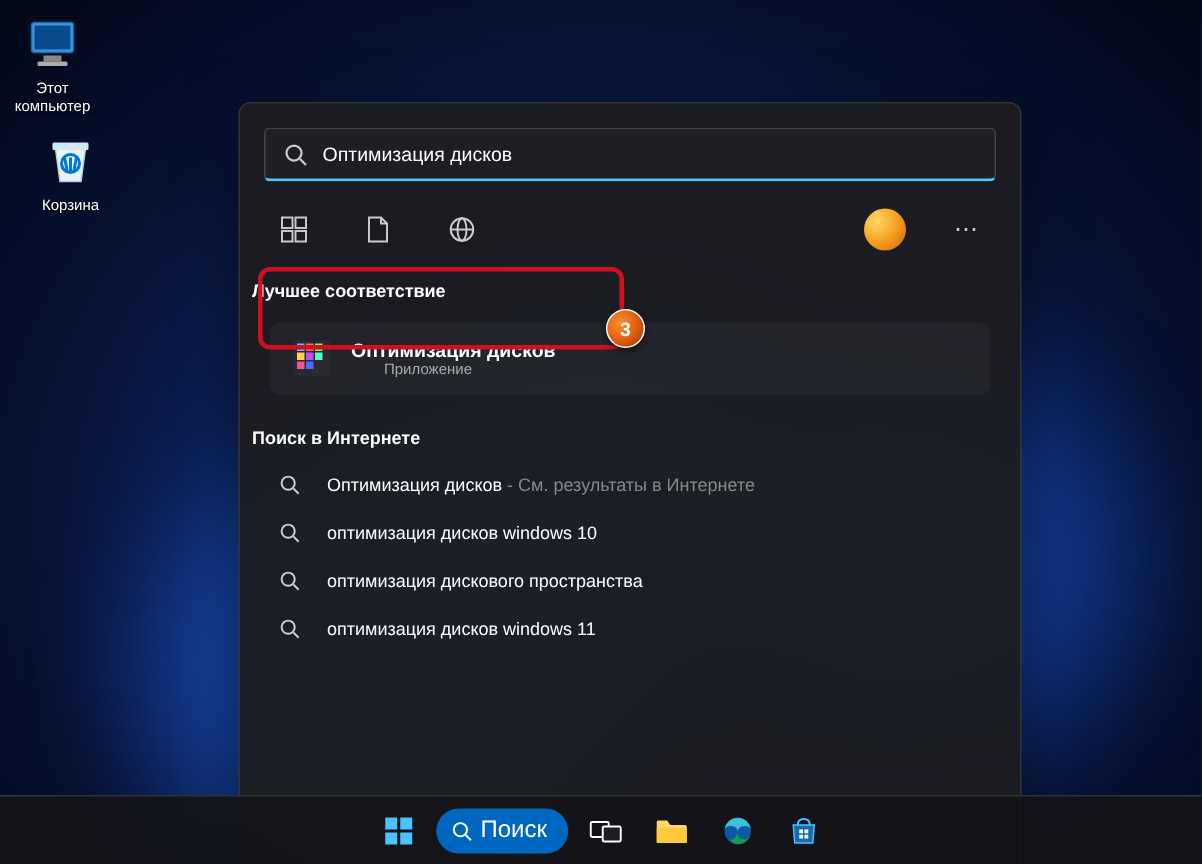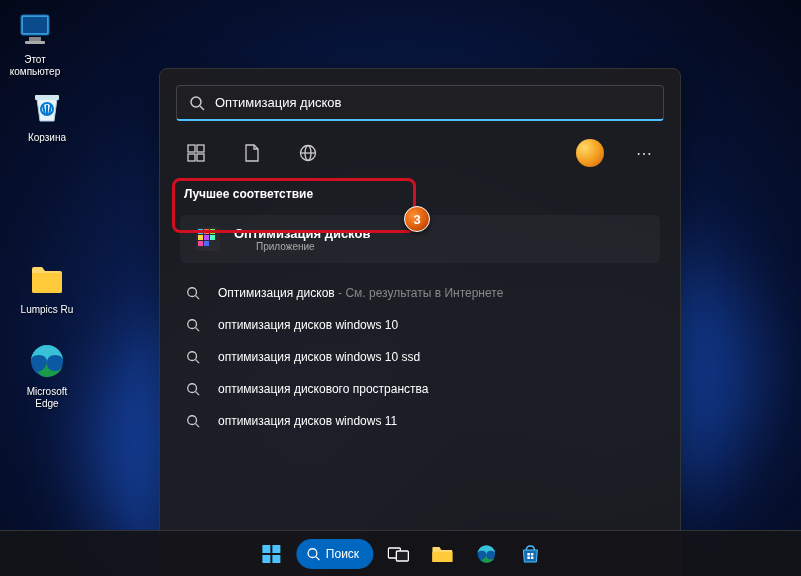--- a/index.html
+++ b/index.html
@@ -12,34 +12,34 @@
 .desktop-icon .ico { width: 42px; height: 42px; display: flex; align-items: center; justify-content: center; }
 .desktop-icon .lbl { color: #fff; font-size: 10px; text-align: center; text-shadow: 1px 1px 2px rgba(0,0,0,0.8); line-height: 1.2; }
 .search-panel { position: absolute; left: 159px; top: 68px; width: 522px; height: 516px; background: rgba(28,28,32,0.95); border-radius: 8px; border: 1px solid #333; backdrop-filter: blur(20px); box-shadow: 0 10px 40px rgba(0,0,0,0.5); }
 .search-box { margin: 16px; height: 36px; background: #1f1f23; border: 1px solid #444; border-bottom: 2px solid #4cc2ff; border-radius: 4px; display: flex; align-items: center; padding: 0 12px; gap: 10px; }
 .search-box input { flex: 1; background: transparent; border: none; color: #fff; font-size: 13px; outline: none; }
 .filter-row { display: flex; align-items: center; padding: 0 20px 10px; gap: 24px; }
 .filter-icon { width: 32px; height: 32px; display: flex; align-items: center; justify-content: center; color: #ccc; cursor: pointer; border-radius: 4px; }
 .filter-spacer { flex: 1; }
 .avatar { width: 28px; height: 28px; border-radius: 50%; background: radial-gradient(circle at 30% 30%, #ffd966, #f4a020, #d06010); }
 .more { color: #ccc; font-size: 16px; padding: 4px 8px; cursor: pointer; }
-.section-title { color: #fff; font-size: 12px; font-weight: 600; padding: 8px 24px; }
+.section-title { color: #fff; font-size: 12px; font-weight: 600; padding: 8px 8px; }
 .result-main { margin: 6px 20px 14px; padding: 10px 14px; background: rgba(255,255,255,0.04); border-radius: 6px; display: flex; align-items: center; gap: 12px; cursor: pointer; position: relative; }
 .result-main .app-ico { width: 28px; height: 28px; display: flex; align-items: center; justify-content: center; }
 .result-main .txt .t1 { color: #fff; font-size: 13px; font-weight: 600; }
 .result-main .txt .t2 { color: #aaa; font-size: 10px; padding-left: 22px; }
 .highlight-box { position: absolute; border: 3px solid #d01020; border-radius: 8px; pointer-events: none; left: 172px; top: 178px; width: 244px; height: 55px; }
 .step-badge { position: absolute; width: 26px; height: 26px; border-radius: 50%; background: radial-gradient(circle at 35% 35%, #ff9030, #e06010, #a03000); border: 1px solid #fff; color: #fff; font-weight: bold; font-size: 13px; display: flex; align-items: center; justify-content: center; left: 404px; top: 206px; box-shadow: 0 2px 4px rgba(0,0,0,0.5); }
 .web-list { padding: 0 16px; }
 .web-item { display: flex; align-items: center; gap: 18px; padding: 9px 10px; color: #fff; font-size: 12px; cursor: pointer; border-radius: 4px; }
 .web-item .muted { color: #888; }
 .taskbar { position: absolute; bottom: 0; left: 0; right: 0; height: 46px; background: rgba(20,20,24,0.92); border-top: 1px solid #333; display: flex; align-items: center; }
 .tb-center { position: absolute; left: 50%; transform: translateX(-50%); display: flex; align-items: center; gap: 6px; }
 .tb-btn { width: 38px; height: 38px; display: flex; align-items: center; justify-content: center; cursor: pointer; border-radius: 4px; }
-.search-pill { height: 30px; padding: 0 14px 0 10px; background: #0067c0; border-radius: 15px; display: flex; align-items: center; gap: 6px; color: #fff; font-size: 12px; cursor: pointer; }
+.search-pill { height: 30px; padding: 0 14px 0 10px; background: #0067c0; border-radius: 15px; display: flex; align-items: center; gap: 6px; color: #fff; font-size: 16px; cursor: pointer; }
 .tb-right { position: absolute; right: 8px; display: flex; align-items: center; gap: 10px; color: #fff; font-size: 10px; }
 .tb-right .chev { font-size: 12px; cursor: pointer; padding: 6px; }
 .tb-right .lang { font-size: 10px; cursor: pointer; }
 .tb-right .tray { display: flex; gap: 8px; align-items: center; cursor: pointer; padding: 4px; }
 .tb-right .clock { text-align: right; line-height: 1.3; cursor: pointer; }
 .notif { width: 16px; height: 16px; border-radius: 50%; background: #0078d4; color: #fff; font-size: 9px; display: flex; align-items: center; justify-content: center; cursor: pointer; }
 svg { display: block; }
 </style>
 </head>
 <body>
@@ -66,41 +66,21 @@
       <svg width="40" height="40" viewBox="0 0 40 40">
           <path d="M10 12 L30 12 L27 34 L13 34 Z" fill="#e8f4fa" stroke="#b0d0e0"></path>
           <rect x="8" y="8" width="24" height="5" rx="1" fill="#d0e8f0"></rect>
           <path d="M16 18 L18 28 M20 18 L20 28 M24 18 L22 28" stroke="#0078d4" stroke-width="2" fill="none"></path>
           <circle cx="20" cy="22" r="6" fill="none" stroke="#0078d4" stroke-width="2"></circle>
         </svg>
     </div>
     <div class="lbl">Корзина</div>
   </div>
 
-  <div class="desktop-icon" style="left:12px; top:258px;">
-    <div class="ico">
-      <svg width="40" height="40" viewBox="0 0 40 40">
-          <path d="M5 12 L5 32 Q5 34 7 34 L33 34 Q35 34 35 32 L35 14 Q35 12 33 12 L18 12 L15 8 L7 8 Q5 8 5 10 Z" fill="#ffd76a"></path>
-          <path d="M5 14 L35 14 L35 32 Q35 34 33 34 L7 34 Q5 34 5 32 Z" fill="#ffcb3a"></path>
-        </svg>
-    </div>
-    <div class="lbl">Lumpics Ru</div>
-  </div>
-
-  <div class="desktop-icon" style="left:12px; top:340px;">
-    <div class="ico">
-      <svg width="40" height="40" viewBox="0 0 40 40">
-          <circle cx="20" cy="20" r="16" fill="#0c59a4"></circle>
-          <path d="M20 4 A16 16 0 0 1 36 20 Q36 14 28 14 Q20 14 20 22 Q20 14 12 14 Q4 14 4 20 A16 16 0 0 1 20 4" fill="#39c1d7"></path>
-          <path d="M20 22 Q20 30 28 30 Q34 30 36 24 A16 16 0 0 1 20 36 Q14 36 10 30 Q16 32 20 22" fill="#1a9b4a"></path>
-        </svg>
-    </div>
-    <div class="lbl" style="white-space:pre-line;">Microsoft
-Edge</div>
-  </div>
+
 
   <div class="search-panel">
     <div class="search-box">
       <svg width="16" height="16" viewBox="0 0 16 16">
           <circle cx="7" cy="7" r="5" fill="none" stroke="#ccc" stroke-width="1.5"></circle>
           <line x1="11" y1="11" x2="15" y2="15" stroke="#ccc" stroke-width="1.5"></line>
         </svg>
       <input readonly="" value="Оптимизация дисков" style="">
     </div>
 
@@ -146,42 +126,36 @@
             <rect x="4" y="16" width="5" height="5" fill="#ff4c9a"></rect>
             <rect x="10" y="16" width="5" height="5" fill="#4c6aff"></rect>
           </svg>
       </div>
       <div class="txt">
         <div class="t1">Оптимизация дисков</div>
         <div class="t2">Приложение</div>
       </div>
     </div>
 
+    <div class="section-title">Поиск в Интернете</div>
 
     <div class="web-list">
       <div class="web-item">
         <svg width="14" height="14" viewBox="0 0 16 16">
             <circle cx="7" cy="7" r="5" fill="none" stroke="#ccc" stroke-width="1.5"></circle>
             <line x1="11" y1="11" x2="15" y2="15" stroke="#ccc" stroke-width="1.5"></line>
           </svg>
         <span><span>Оптимизация дисков</span><span class="muted"> - См. результаты в Интернете</span></span>
       </div>
       <div class="web-item">
         <svg width="14" height="14" viewBox="0 0 16 16">
             <circle cx="7" cy="7" r="5" fill="none" stroke="#ccc" stroke-width="1.5"></circle>
             <line x1="11" y1="11" x2="15" y2="15" stroke="#ccc" stroke-width="1.5"></line>
           </svg>
         <span>оптимизация дисков windows 10</span>
-      </div>
-      <div class="web-item">
-        <svg width="14" height="14" viewBox="0 0 16 16">
-            <circle cx="7" cy="7" r="5" fill="none" stroke="#ccc" stroke-width="1.5"></circle>
-            <line x1="11" y1="11" x2="15" y2="15" stroke="#ccc" stroke-width="1.5"></line>
-          </svg>
-        <span>оптимизация дисков windows 10 ssd</span>
       </div>
       <div class="web-item">
         <svg width="14" height="14" viewBox="0 0 16 16">
             <circle cx="7" cy="7" r="5" fill="none" stroke="#ccc" stroke-width="1.5"></circle>
             <line x1="11" y1="11" x2="15" y2="15" stroke="#ccc" stroke-width="1.5"></line>
           </svg>
         <span>оптимизация дискового пространства</span>
       </div>
       <div class="web-item">
         <svg width="14" height="14" viewBox="0 0 16 16">

